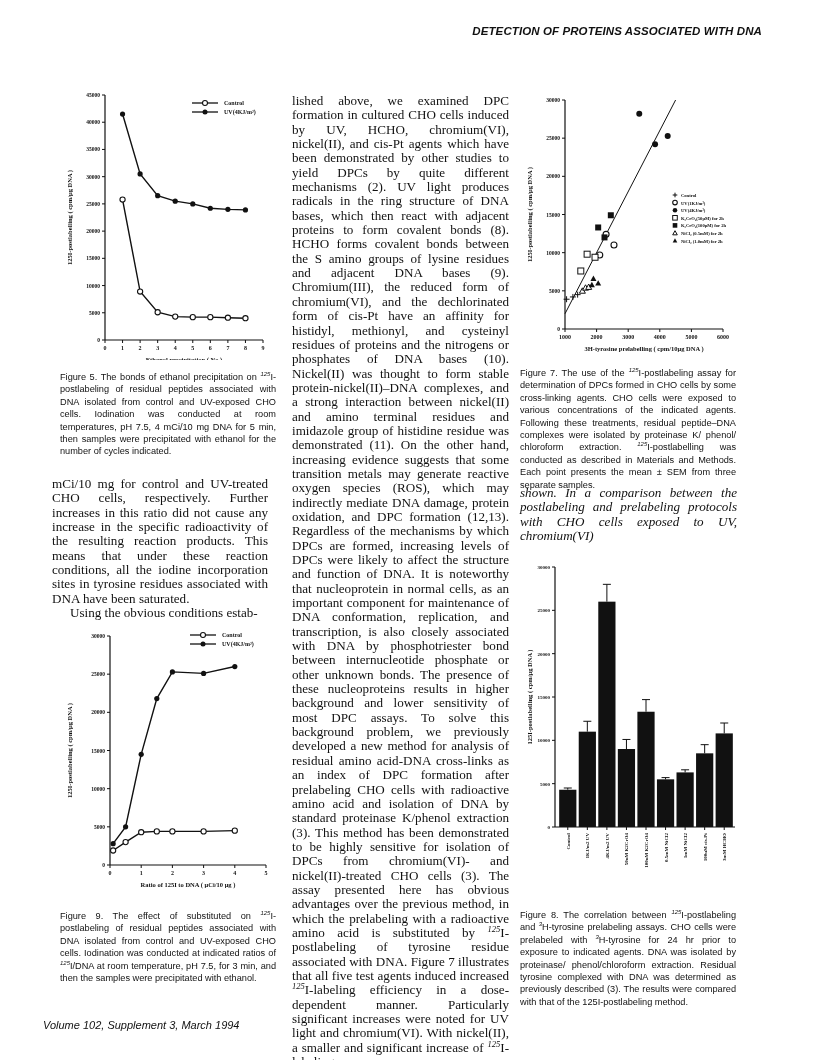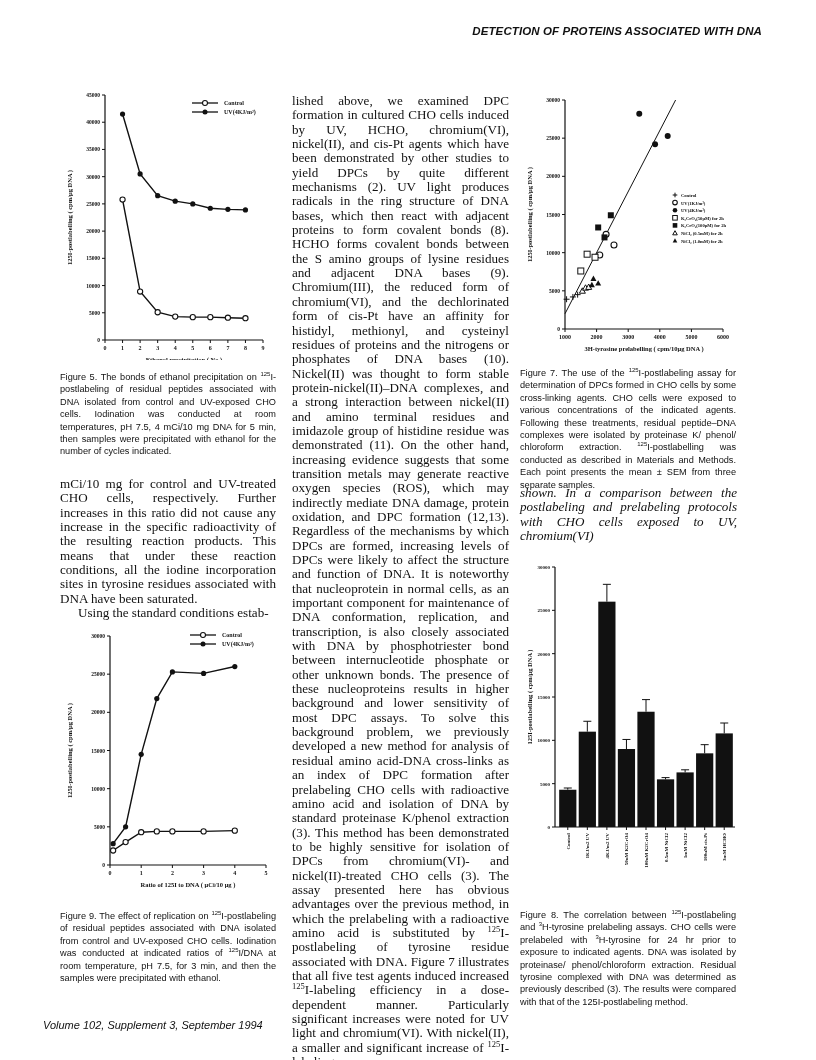--- a/index.html
+++ b/index.html
@@ -7,21 +7,21 @@
   .running-head { position:absolute; top:25px; right:54px; font-family:"Liberation Sans",sans-serif; font-weight:bold; font-style:italic; font-size:11.5px; letter-spacing:0.1px; }
   .footer-left { position:absolute; top:1019px; left:43px; font-family:"Liberation Sans",sans-serif; font-style:italic; font-size:11px; }
   .footer-right { position:absolute; top:1019px; right:95px; font-family:"Liberation Sans",sans-serif; font-style:italic; font-size:17px;margin-top:44px; }
   .fig { position:absolute; }
   .fig svg text { font-family:"Liberation Serif", serif; font-weight:bold; }
   .caption { position:absolute; font-family:"Liberation Sans",sans-serif; font-size:9.2px; line-height:12.4px; text-align:justify; }
   .caption b { font-weight:normal; }
   .body-text { position:absolute; font-family:"Liberation Serif",serif; font-size:13.1px; line-height:14.35px; text-align:justify; }
   .body-text p { margin:0; }
   .indent { text-indent:18px; }
-  sup { font-size:65%; line-height:0; vertical-align:super; }
+  sup { font-size:65%; line-height:0; vertical-align:super;font-style:italic; }
 </style>
 </head>
 <body>
 
 <div class="running-head">DETECTION OF PROTEINS ASSOCIATED WITH DNA</div>
 
 <div class="fig" id="fig5" style="left:60px; top:85px; width:225px; height:275px;">
   <svg width="225" height="275">
       <line x1="45" y1="10" x2="45" y2="255" stroke="#111" stroke-width="1.2"></line>
       <line x1="45" y1="255" x2="203" y2="255" stroke="#111" stroke-width="1.2"></line>
@@ -96,23 +96,23 @@
         <line x1="132" y1="27" x2="158" y2="27" stroke="#111" stroke-width="1.3"></line>
         <circle cx="145" cy="27" r="2.5" fill="#111"></circle>
         <text x="164" y="29" font-size="6" text-anchor="start" fill="#111">UV(4KJ/m²)</text>
       </g>
     </svg>
 </div>
 <div class="caption" style="left:60px; top:371px; width:216px;">
   <b>Figure 5.</b><span> The bonds of ethanol precipitation on </span><sup>125</sup><span>I-postlabeling of residual peptides associated with DNA isolated from control and UV-exposed CHO cells. Iodination was conducted at room temperatures, pH 7.5, 4 mCi/10 mg DNA for 5 min, then samples were precipitated with ethanol for the number of cycles indicated.</span>
 </div>
 
-<div class="body-text" style="left:60px; top:477px; width:216px;">
+<div class="body-text" style="left:52px; top:477px; width:216px;">
   <p>mCi/10 mg for control and UV-treated CHO cells, respectively. Further increases in this ratio did not cause any increase in the specific radioactivity of the resulting reaction products. This means that under these reaction conditions, all the iodine incorporation sites in tyrosine residues associated with DNA have been saturated.</p>
-  <p class="indent">Using the standard conditions estab-</p>
+  <p class="indent">Using the obvious conditions estab-</p>
 </div>
 
 <div class="fig" id="fig6" style="left:60px; top:620px; width:225px; height:285px;">
   <svg width="225" height="285">
       <line x1="50" y1="16" x2="50" y2="245" stroke="#111" stroke-width="1.2"></line>
       <line x1="50" y1="245" x2="206" y2="245" stroke="#111" stroke-width="1.2"></line>
       <line x1="47" y1="245" x2="50" y2="245" stroke="#111"></line>
       <text x="45" y="247" font-size="5.5" text-anchor="end" fill="#111">0</text>
       <line x1="47" y1="206.83333333333334" x2="50" y2="206.83333333333334" stroke="#111"></line>
       <text x="45" y="208.83333333333334" font-size="5.5" text-anchor="end" fill="#111">5000</text>
@@ -164,21 +164,21 @@
         <line x1="130" y1="15" x2="156" y2="15" stroke="#111" stroke-width="1.3"></line>
         <circle cx="143" cy="15" r="2.5" fill="#fff" stroke="#111" stroke-width="1.1"></circle>
         <text x="162" y="17" font-size="6" text-anchor="start" fill="#111">Control</text>
         <line x1="130" y1="24" x2="156" y2="24" stroke="#111" stroke-width="1.3"></line>
         <circle cx="143" cy="24" r="2.5" fill="#111"></circle>
         <text x="162" y="26" font-size="6" text-anchor="start" fill="#111">UV(4KJ/m²)</text>
       </g>
     </svg>
 </div>
 <div class="caption" style="left:60px; top:910px; width:216px;">
-  <b>Figure 9.</b><span> The effect of replication on </span><sup>125</sup><span>I-postlabeling of residual peptides associated with DNA isolated from control and UV-exposed CHO cells. Iodination was conducted at indicated ratios of </span><sup>125</sup><span>I/DNA at room temperature, pH 7.5, for 3 min, and then the samples were precipitated with ethanol.</span>
+  <b>Figure 9.</b><span> The effect of substituted on </span><sup>125</sup><span>I-postlabeling of residual peptides associated with DNA isolated from control and UV-exposed CHO cells. Iodination was conducted at indicated ratios of </span><sup>125</sup><span>I/DNA at room temperature, pH 7.5, for 3 min, and then the samples were precipitated with ethanol.</span>
 </div>
 
 <div class="body-text" style="left:292px; top:94px; width:217px;">
   <p><span>lished above, we examined DPC formation in cultured CHO cells induced by UV, HCHO, chromium(VI), nickel(II), and cis-Pt agents which have been demonstrated by other studies to yield DPCs by quite different mechanisms (2). UV light produces radicals in the ring structure of DNA bases, which then react with adjacent proteins to form covalent bonds (8). HCHO forms covalent bonds between the S amino groups of lysine residues and adjacent DNA bases (9). Chromium(III), the reduced form of chromium(VI), and the dechlorinated form of cis-Pt have an affinity for histidyl, methionyl, and cysteinyl residues of proteins and the nitrogens or phosphates of DNA bases (10). Nickel(II) was thought to form stable protein-nickel(II)–DNA complexes, and a strong interaction between nickel(II) and amino terminal residues and imidazole group of histidine residue was demonstrated (11). On the other hand, increasing evidence suggests that some transition metals may generate reactive oxygen species (ROS), which may indirectly mediate DNA damage, protein oxidation, and DPC formation (12,13). Regardless of the mechanisms by which DPCs are formed, increasing levels of DPCs were likely to affect the structure and function of DNA. It is noteworthy that nucleoprotein in normal cells, as an important component for maintenance of DNA conformation, replication, and transcription, is also closely associated with DNA by phosphotriester bond between internucleotide phosphate or other unknown bonds. The presence of these nucleoproteins results in higher background and lower sensitivity of most DPC assays. To solve this background problem, we previously developed a new method for analysis of residual amino acid-DNA cross-links as an index of DPC formation after prelabeling CHO cells with radioactive amino acid and isolation of DNA by standard proteinase K/phenol extraction (3). This method has been demonstrated to be highly sensitive for isolation of DPCs from chromium(VI)- and nickel(II)-treated CHO cells (3). The assay presented here has obvious advantages over the previous method, in which the prelabeling with a radioactive amino acid is substituted by </span><sup>125</sup><span>I-postlabeling of tyrosine residue associated with DNA. Figure 7 illustrates that all five test agents induced increased </span><sup>125</sup><span>I-labeling efficiency in a dose-dependent manner. Particularly significant increases were noted for UV light and chromium(VI). With nickel(II), a smaller and significant increase of </span><sup>125</sup><span>I-labeling was</span></p>
 </div>
 
 <div class="fig" id="fig7" style="left:520px; top:85px; width:230px; height:270px;">
   <svg width="230" height="270">
       <line x1="45" y1="15" x2="45" y2="244" stroke="#111" stroke-width="1.2"></line>
       <line x1="45" y1="244" x2="203" y2="244" stroke="#111" stroke-width="1.2"></line>
@@ -357,14 +357,14 @@
         <line x1="200.22222222222223" y1="168" x2="208.22222222222223" y2="168" stroke="#111" stroke-width="1"></line>
         <line x1="204.22222222222223" y1="272" x2="204.22222222222223" y2="275" stroke="#111"></line>
         <text x="206.22222222222223" y="278" font-size="5" text-anchor="end" fill="#111" transform="rotate(-90 206.22222222222223 278)">3mM HCHO</text>
       </g>
     </svg>
 </div>
 <div class="caption" style="left:520px; top:909px; width:216px;">
   <b>Figure 8.</b><span> The correlation between </span><sup>125</sup><span>I-postlabeling and </span><sup>3</sup><span>H-tyrosine prelabeling assays. CHO cells were prelabeled with </span><sup>3</sup><span>H-tyrosine for 24 hr prior to exposure to indicated agents. DNA was isolated by proteinase/ phenol/chloroform extraction. Residual tyrosine complexed with DNA was determined as previously described (3). The results were compared with that of the 125I-postlabeling method.</span>
 </div>
 
-<div class="footer-left">Volume 102, Supplement 3, September 1994</div>
+<div class="footer-left">Volume 102, Supplement 3, March 1994</div>
 <div class="footer-right">303</div>
 
 </body></html>

